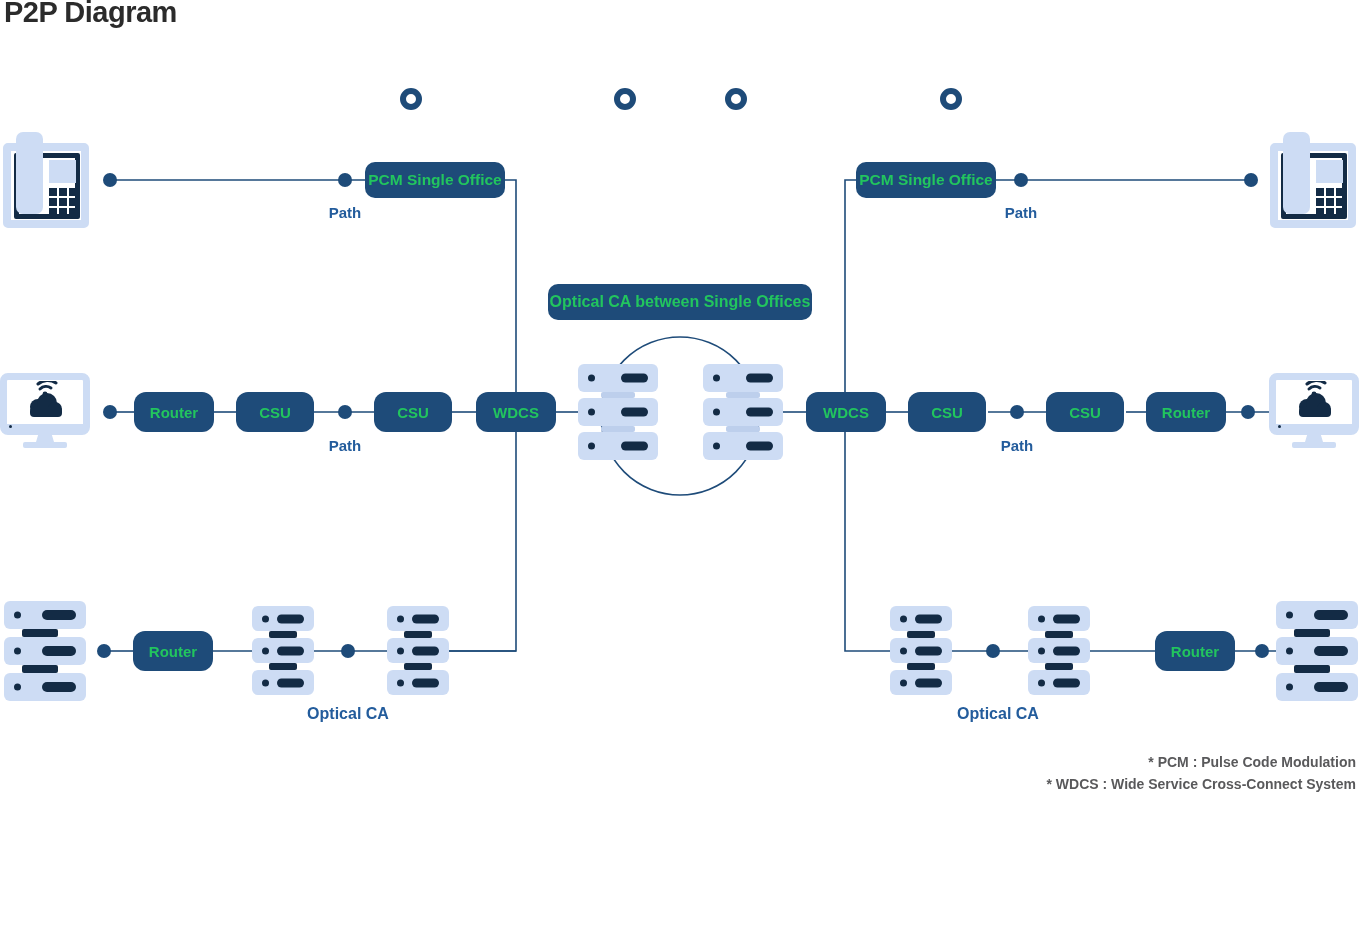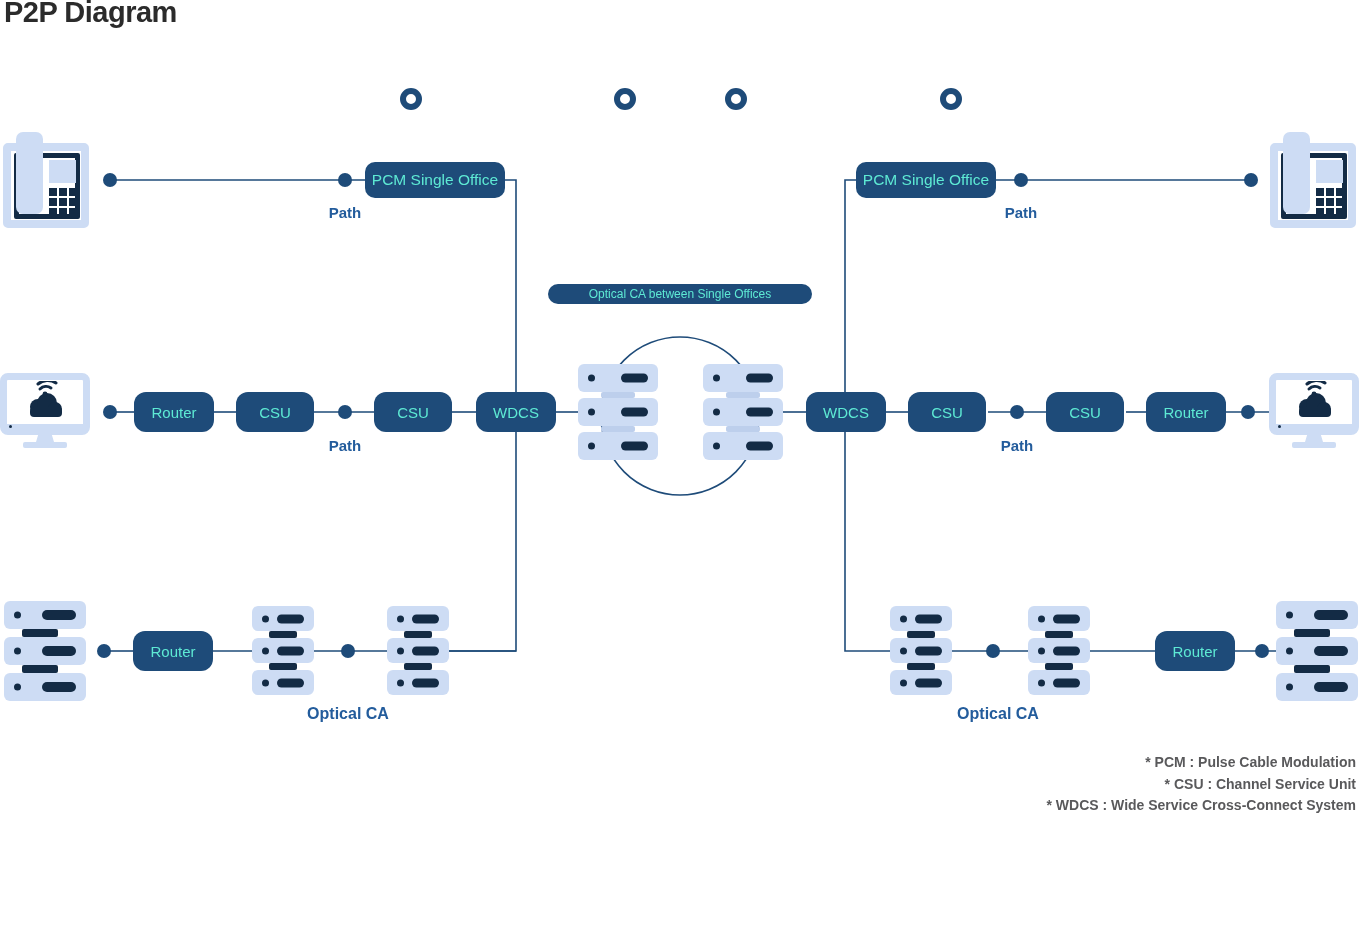--- a/index.html
+++ b/index.html
@@ -1,20 +1,20 @@
 <!DOCTYPE html>
 <html><head>
 <meta charset="utf-8">
 <style>
   html,body{margin:0;padding:0;background:#ffffff;}
   #canvas{position:relative;width:1361px;height:932px;background:#ffffff;overflow:hidden;
           font-family:"Liberation Sans",sans-serif;}
   svg.wires{position:absolute;left:0;top:0;z-index:1;}
-  .node{position:absolute;z-index:3;background:#1E4B79;color:#5eead4;border-radius:12px;
-        display:flex;align-items:center;justify-content:center;font-weight:400;font-size:15px;
+  .node{position:absolute;z-index:3;background:#1E4B79;color:#22c55e;border-radius:12px;
+        display:flex;align-items:center;justify-content:center;font-weight:700;font-size:15px;
         white-space:nowrap;}
   .node.wide{border-radius:10px;font-size:15.5px;}
   .lbl{position:absolute;z-index:3;color:#235C9C;font-weight:700;font-size:15px;text-align:center;}
   .dot{position:absolute;z-index:4;width:14px;height:14px;border-radius:50%;background:#1E4B79;
        transform:translate(-50%,-50%);}
   .ring{position:absolute;z-index:4;width:22px;height:22px;border-radius:50%;background:#ffffff;
         border:6px solid #1E4B79;box-sizing:border-box;transform:translate(-50%,-50%);}
   
   .stack{position:absolute;z-index:3;}
   .unit{position:absolute;left:0;width:100%;background:#CDDCF4;border-radius:6px;}
@@ -182,21 +182,21 @@
       <g fill="none" stroke="#132B45" stroke-width="3" stroke-linecap="round">
         <path d="M22 8 A9 9 0 0 1 33 7"></path>
         <path d="M20 3 A15 15 0 0 1 38 2"></path>
       </g>
     </svg>
   </div>
 
   <div class="node wide" style="left:365px;top:162px;width:140px;height:36px">PCM Single Office</div>
   <div class="node wide" style="left:856px;top:162px;width:140px;height:36px">PCM Single Office</div>
 
-  <div class="node wide" style="left:548px;top:284px;width:264px;height:20px;font-size:12px">Optical CA between Single Offices</div>
+  <div class="node wide" style="left:548px;top:284px;width:264px;height:36px;font-size:16px">Optical CA between Single Offices</div>
 
   <div class="node" style="left:134px;top:392px;width:80px;height:40px">Router</div>
   <div class="node" style="left:236px;top:392px;width:78px;height:40px">CSU</div>
   <div class="node" style="left:374px;top:392px;width:78px;height:40px">CSU</div>
   <div class="node" style="left:476px;top:392px;width:80px;height:40px">WDCS</div>
   <div class="node" style="left:806px;top:392px;width:80px;height:40px">WDCS</div>
   <div class="node" style="left:908px;top:392px;width:78px;height:40px">CSU</div>
   <div class="node" style="left:1046px;top:392px;width:78px;height:40px">CSU</div>
   <div class="node" style="left:1146px;top:392px;width:80px;height:40px">Router</div>
 
@@ -265,18 +265,17 @@
 
   <div class="stack" style="left:1276px;top:601px;width:82px">
     <div class="unit u-lg" style="top:0"></div>
     <div class="tab" style="left:18px;top:28px;width:36px;height:8px"></div>
     <div class="unit u-lg" style="top:36px"></div>
     <div class="tab" style="left:18px;top:64px;width:36px;height:8px"></div>
     <div class="unit u-lg" style="top:72px"></div>
   </div>
 
   <div id="legend">
-    <div>* PCM : Pulse Cable Modulation</div>
-    <div>* CSU : Channel Service Unit</div>
+    <div>* PCM : Pulse Code Modulation</div>
     <div>* WDCS : Wide Service Cross-Connect System</div>
   </div>
 
 </div>
 
 </body></html>

